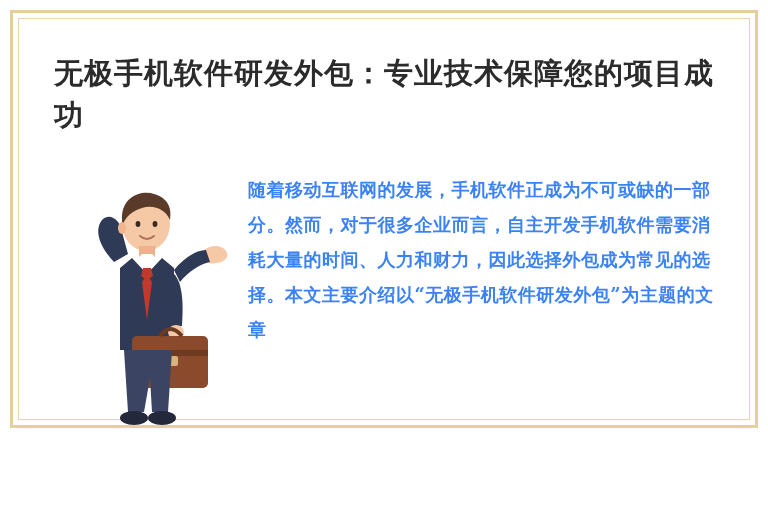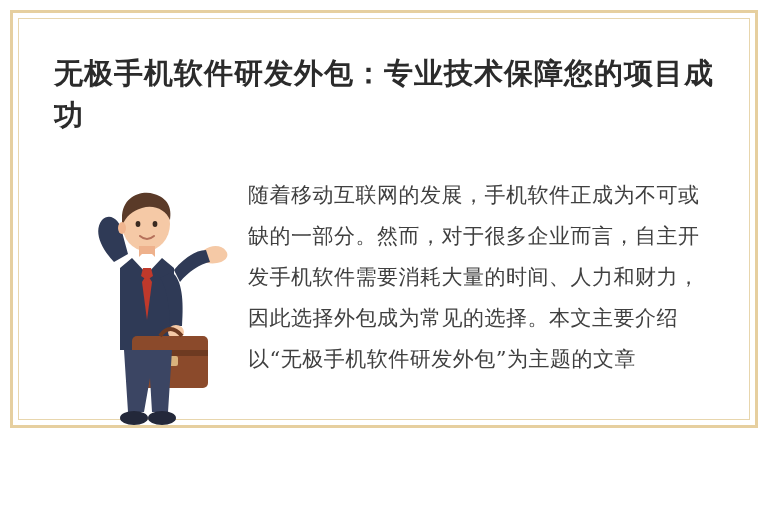--- a/index.html
+++ b/index.html
@@ -64,26 +64,27 @@
   }
   .illustration {
     width: 190px;
     flex: 0 0 190px;
     height: 300px;
     position: relative;
   }
   .article-text {
     flex: 1 1 auto;
     font-family: "DejaVu Serif", "Liberation Serif", serif;
-    font-size: 21px;
+    font-size: 18px;
     line-height: 1.95;
-    color: #404040;
+    color: #3b82f6;
     letter-spacing: 0.5px;
     padding-top: 4px;
     padding-left: 4px;
+    font-weight: bold;
   }
 </style>
 </head>
 <body>
 
 <div id="page">
 
   <div class="frame-outer"></div>
   <div class="frame-inner"></div>
 

